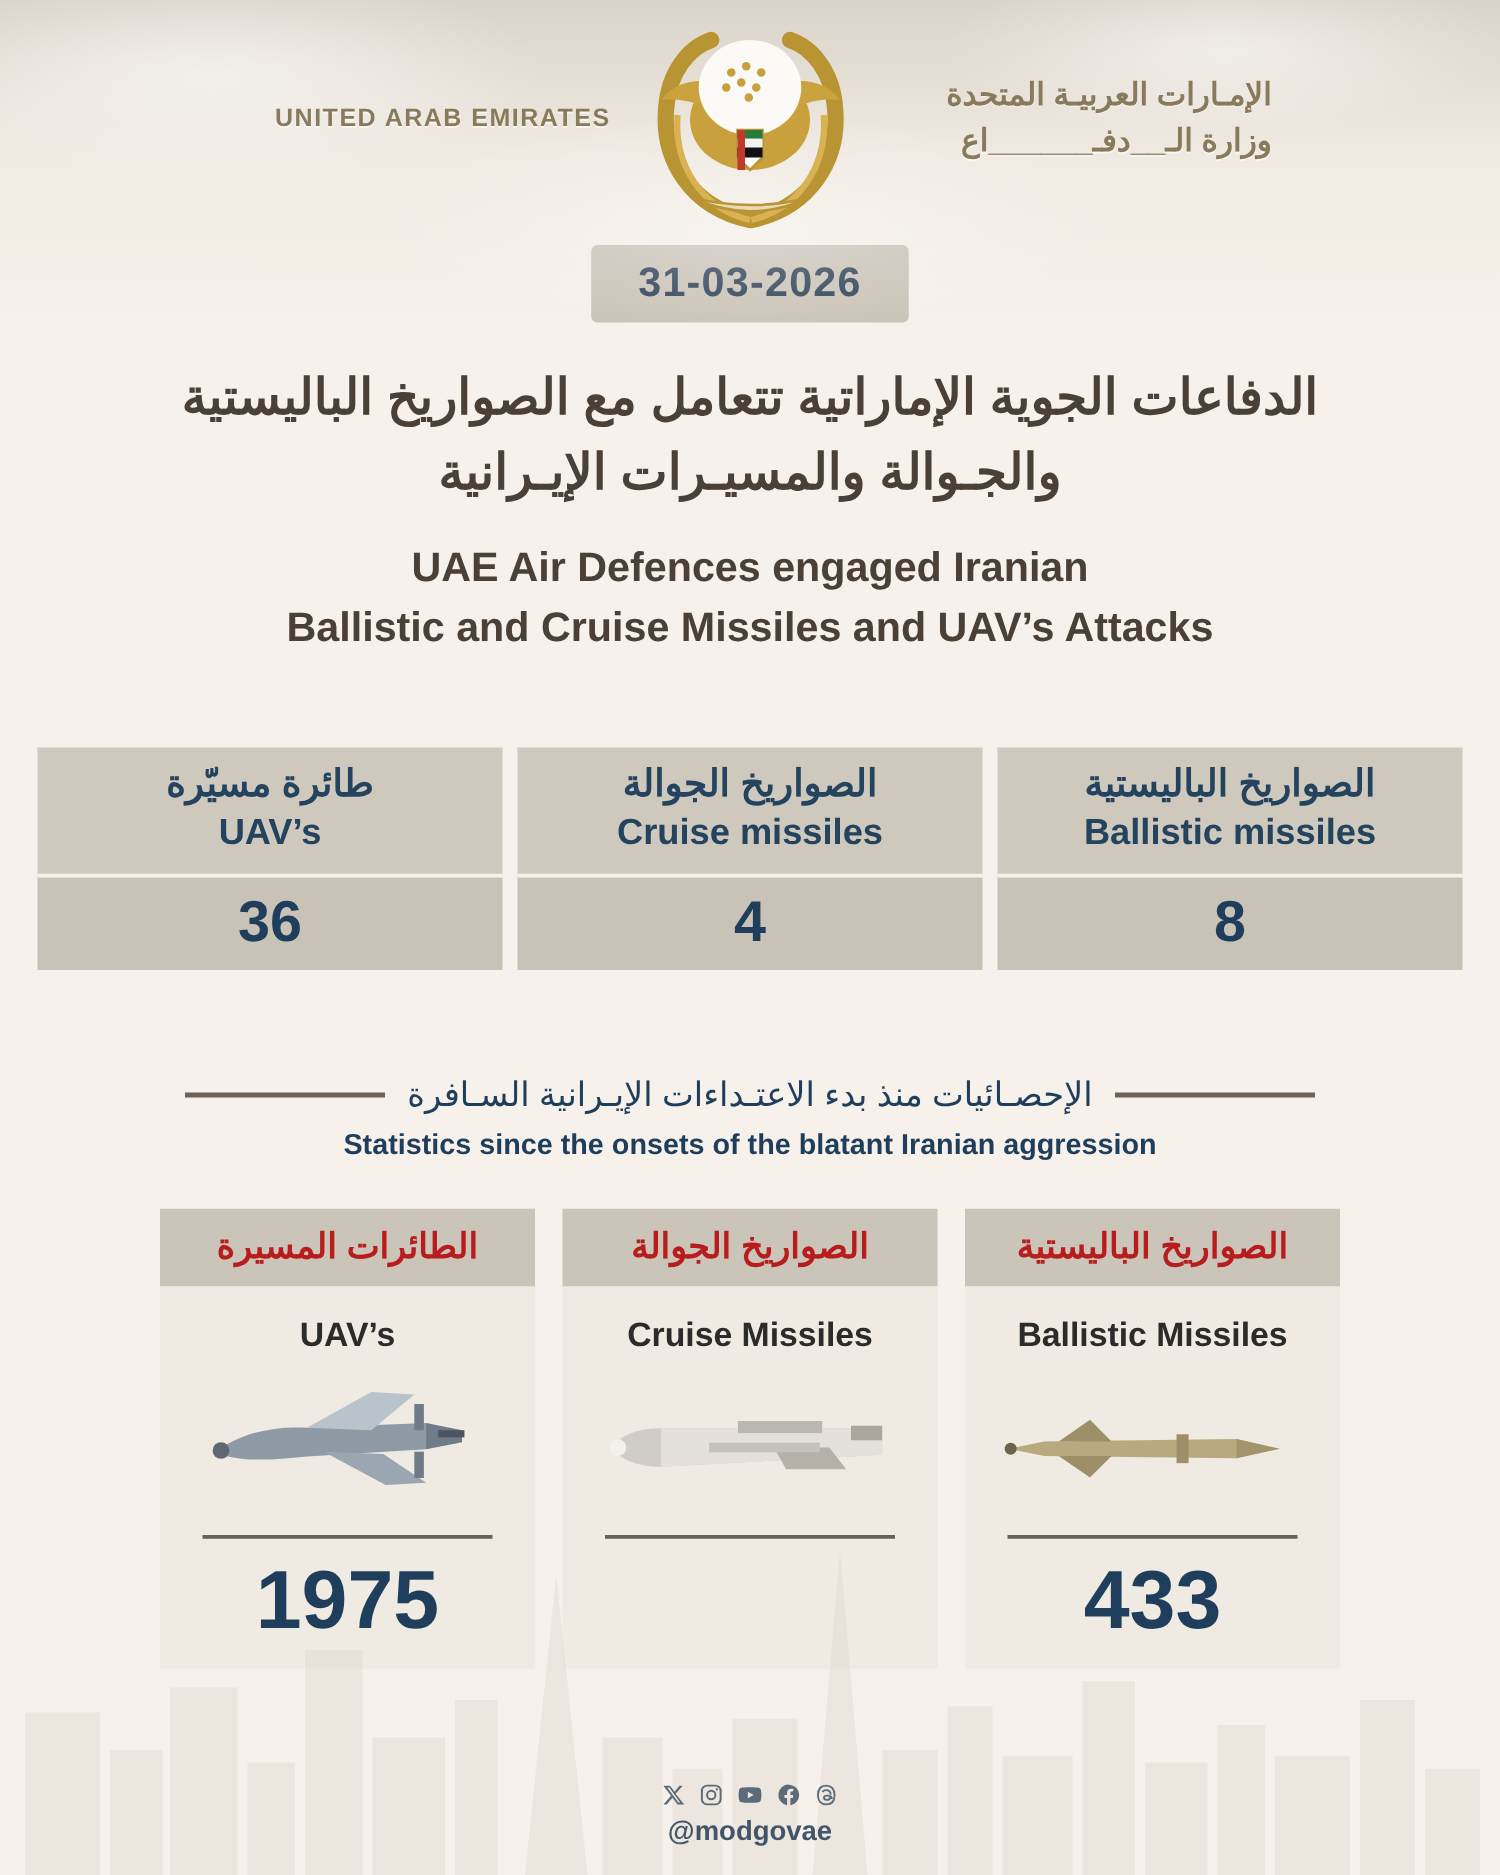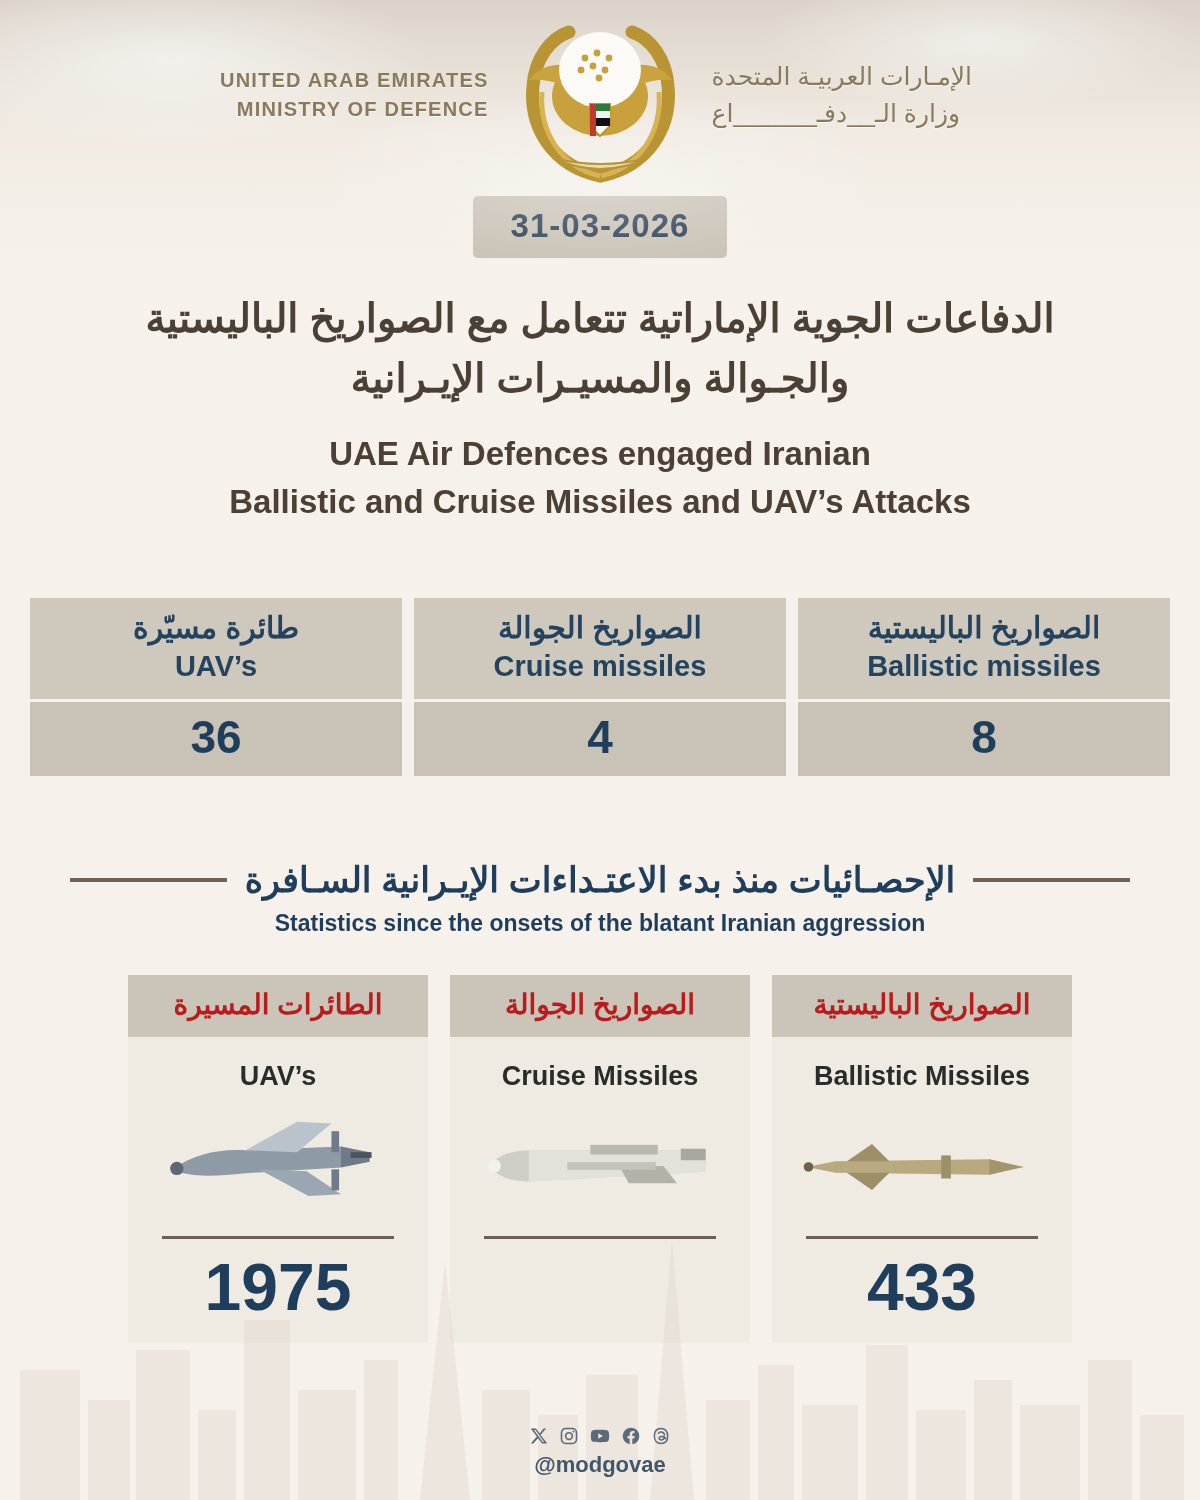--- a/index.html
+++ b/index.html
@@ -59,25 +59,25 @@
     box-sizing: border-box;
     color: #8a7a5c;
     font-weight: bold;
     letter-spacing: 1.2px;
     line-height: 1.45;
     font-size: 20px;
     text-shadow: 0 1px 0 rgba(255,255,255,0.6);
   }
   .hdr-ar {
     width: 330px;
-    text-align: left;
+    text-align: right;
     padding-left: 24px;
     box-sizing: border-box;
     color: #8a7a5c;
-    font-weight: normal;
+    font-weight: bold;
     line-height: 1.5;
     font-size: 25px;
     direction: rtl;
     text-shadow: 0 1px 0 rgba(255,255,255,0.6);
   }
   .emblem {
     width: 175px;
     height: 175px;
     flex: none;
     position: relative;
@@ -179,22 +179,22 @@
   }
   .rule {
     height: 4px;
     background: #6e6257;
     flex: 1 1 auto;
     max-width: 160px;
   }
   .since-ar {
     direction: rtl;
     color: #1f3e5c;
-    font-weight: bold;
-    font-size: 35px;
+    font-weight: normal;
+    font-size: 27px;
     white-space: nowrap;
   }
   .since-en {
     color: #1f3e5c;
     font-weight: bold;
     font-size: 23px;
     margin-top: 10px;
   }
 
   
@@ -305,21 +305,20 @@
       <rect x="1020" y="205" width="60" height="95"></rect>
       <rect x="1088" y="160" width="44" height="140"></rect>
       <rect x="1140" y="215" width="44" height="85"></rect>
     </g>
   </svg>
   <div class="cloudwash"></div>
 
   <div class="header">
     <div class="hdr-en">
       <div>UNITED ARAB EMIRATES</div>
-      <div>MINISTRY OF DEFENCE</div>
     </div>
 
     <div class="emblem">
       <svg viewBox="0 0 175 175" width="175" height="175">
 
         <g>
           <path d="M87 168 C 40 158, 16 120, 20 78 C 22 50, 38 30, 56 24" fill="none" stroke="#b89433" stroke-width="13" stroke-linecap="round"></path>
           <path d="M88 168 C 135 158, 159 120, 155 78 C 153 50, 137 30, 119 24" fill="none" stroke="#b89433" stroke-width="13" stroke-linecap="round"></path>
           <path d="M87 168 C 48 159, 26 124, 29 84" fill="none" stroke="#d9b253" stroke-width="5"></path>
           <path d="M88 168 C 127 159, 149 124, 146 84" fill="none" stroke="#d9b253" stroke-width="5"></path>

